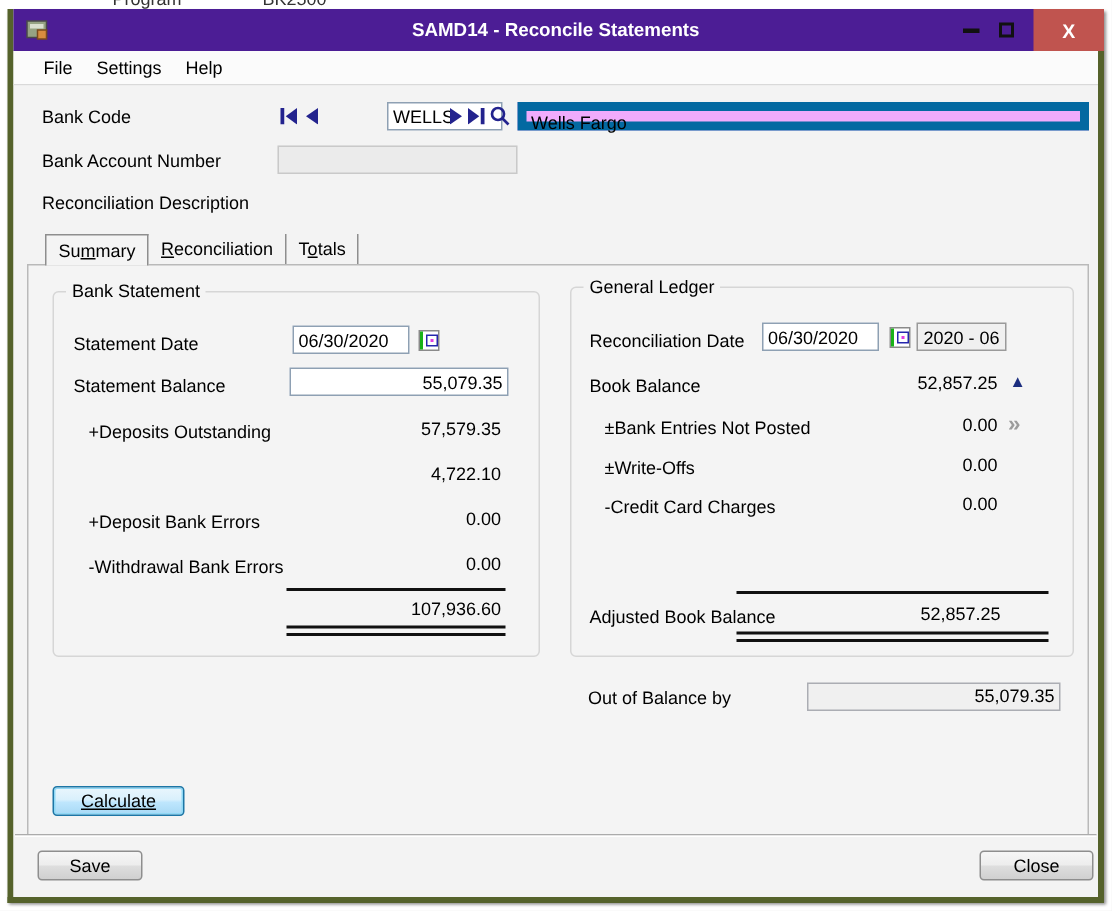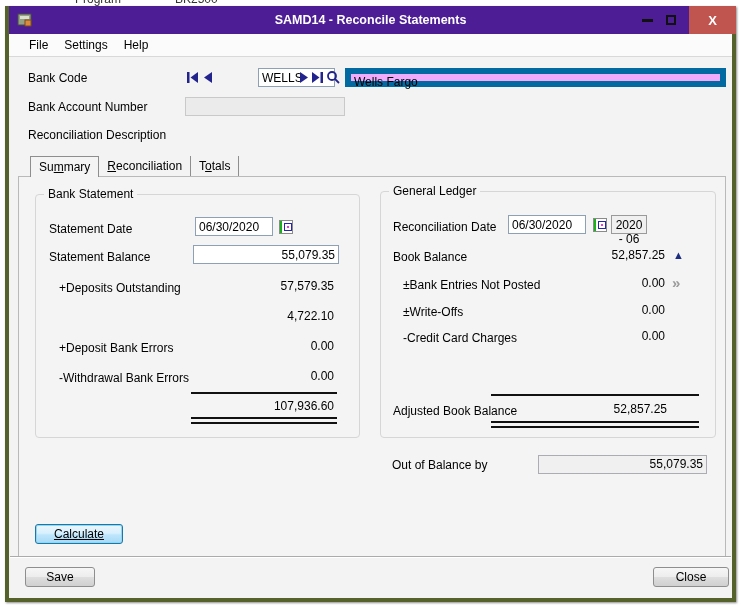--- a/index.html
+++ b/index.html
@@ -230,21 +230,21 @@
       <span class="legend">General Ledger</span>
 
       <span class="glbl" style="left:12px;top:28px;">Reconciliation Date</span>
       <input class="field" style="left: 127px; top: 23px; width: 78px;" value="06/30/2020">
       <button class="calbtn" style="left:212px;top:26px;">
           <span class="cal-green"></span>
           <span class="cal-sq">
             <span class="cal-dot"></span>
           </span>
         </button>
-      <div class="periodbox" style="left:230px;top:23px;width:36px;">2020 - 06</div>
+      <div class="periodbox" style="left:230px;top:23px;width:60px;">2020 - 06</div>
 
       <span class="glbl" style="left:12px;top:58px;">Book Balance</span>
       <span class="gval" style="right:50px;top:56px;">52,857.25</span>
       <span class="drill" style="left:292px;top:58px;">▲</span>
 
       <span class="glbl" style="left:22px;top:86px;">±Bank Entries Not Posted</span>
       <span class="gval" style="right:50px;top:84px;">0.00</span>
       <span class="dblchev" style="left:291px;top:85px;">»</span>
 
       <span class="glbl" style="left:22px;top:113px;">±Write-Offs</span>

